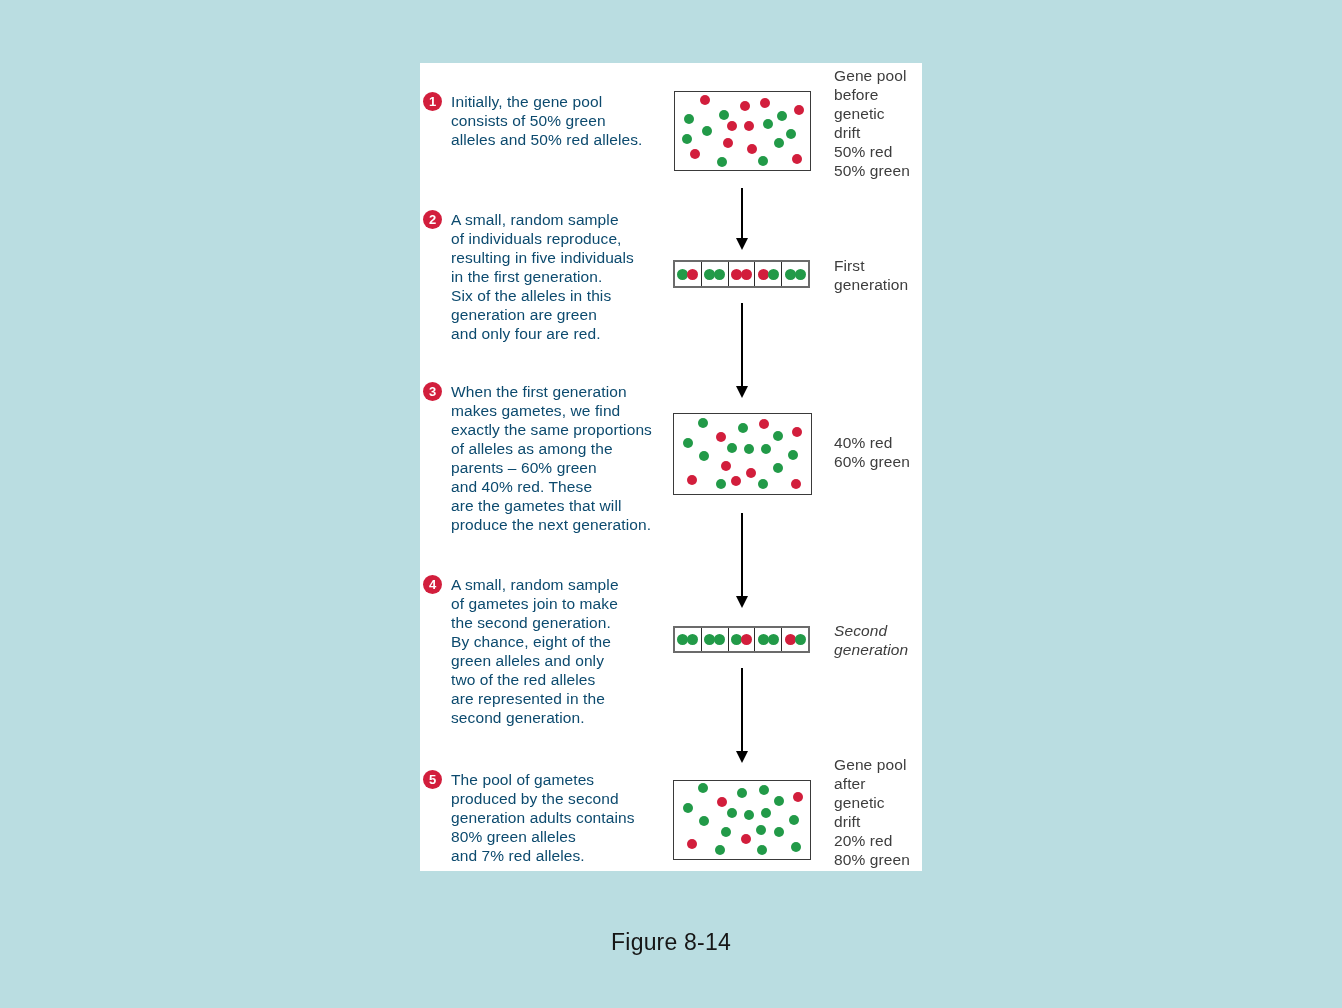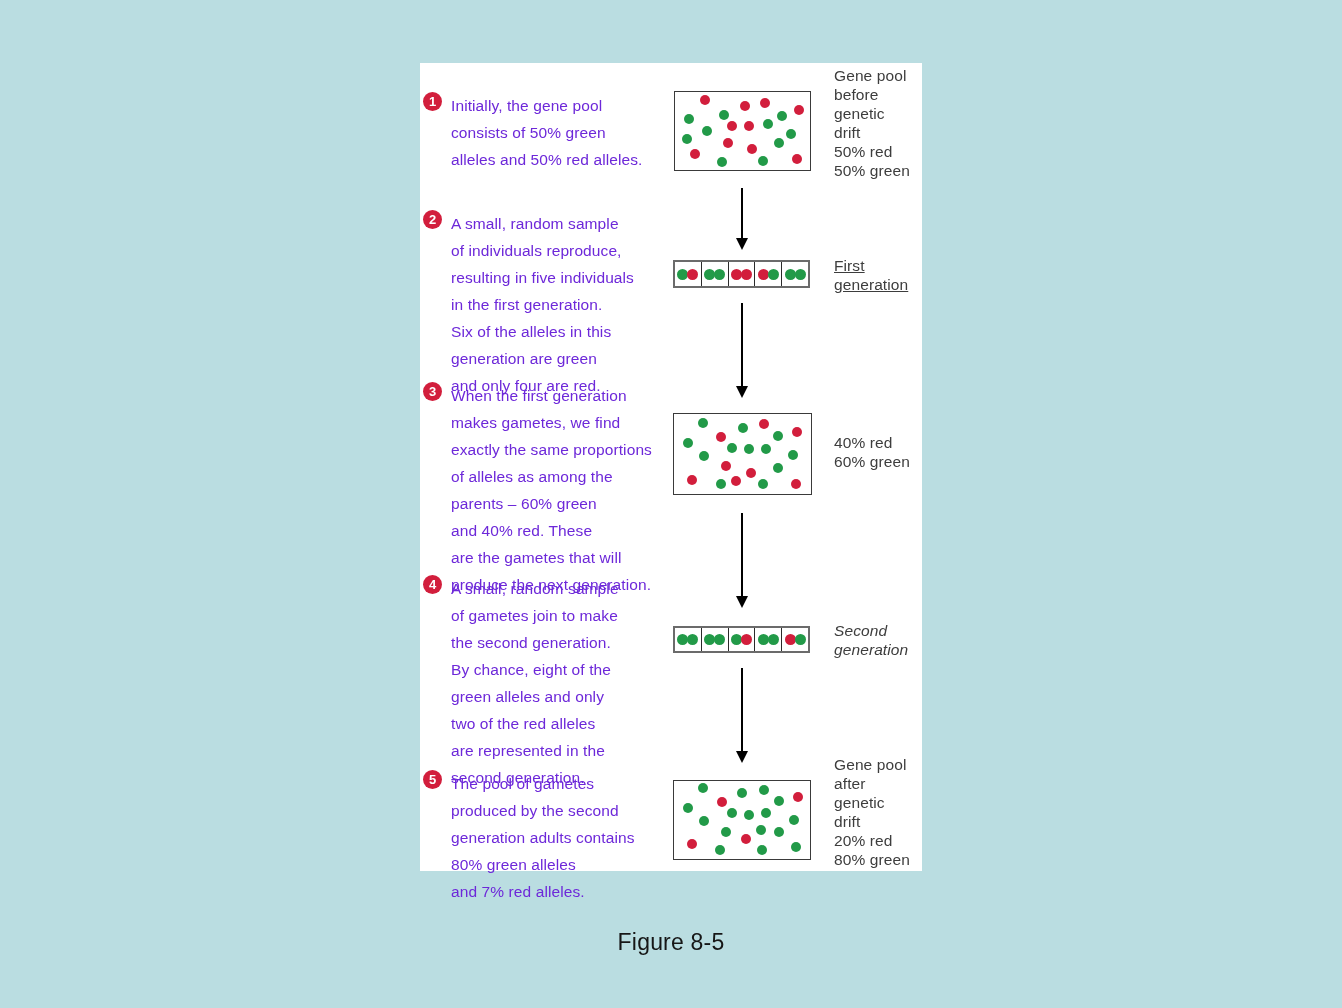--- a/index.html
+++ b/index.html
@@ -12,22 +12,22 @@
     position:absolute; left:420px; top:63px; width:502px; height:808px;
     background:#ffffff;
   }
   .step { position:absolute; left:3px; }
   .badge {
     position:absolute; left:0; top:0; width:19px; height:19px;
     border-radius:50%; background:#d21e3c; color:#fff;
     font-size:13px; font-weight:bold; text-align:center; line-height:19px;
   }
   .step-text {
-    margin-left:28px; font-size:15.5px; line-height:27px;
-    color:#6d28d9; white-space:pre-line; letter-spacing:0.1px;
+    margin-left:28px; font-size:15.5px; line-height:19px;
+    color:#0c4a6e; white-space:pre-line; letter-spacing:0.1px;
   }
   .pool-label {
     position:absolute; left:414px; font-size:15.5px; line-height:19px;
     color:#3d3d3d; white-space:pre-line; letter-spacing:0.1px;
   }
   .pool-box {
     position:absolute; box-sizing:border-box;
     border:1.5px solid #3a3a3a; background:#fff;
   }
   .dot { border-radius:50%; display:block; }
@@ -162,21 +162,21 @@
       </div>
       <div class="cell">
         <span class="dot cell-dot" style="background: rgb(210, 30, 60);"></span>
         <span class="dot cell-dot" style="background: rgb(34, 154, 72);"></span>
       </div>
       <div class="cell">
         <span class="dot cell-dot" style="background: rgb(34, 154, 72);"></span>
         <span class="dot cell-dot" style="background: rgb(34, 154, 72);"></span>
       </div>
     </div>
-  <div class="pool-label" style="top:193px;text-decoration:underline;">First
+  <div class="pool-label" style="top:193px;">First
 generation</div>
 
   <div class="arrow" style="top:240px; height:95px;">
     <div class="shaft"></div>
     <div class="head"></div>
   </div>
 
   <div class="pool-box" style="left:253px; top:350px; width:139px; height:82px;">
       <span class="dot box-dot" style="background: rgb(34, 154, 72); left: 21%; top: 11%;"></span>
       <span class="dot box-dot" style="background: rgb(34, 154, 72); left: 50%; top: 17%;"></span>
@@ -261,13 +261,13 @@
     </div>
   <div class="pool-label" style="top:692px;">Gene pool
 after
 genetic
 drift
 20% red
 80% green</div>
 
 </div>
 
-<div class="caption">Figure 8-5</div>
+<div class="caption">Figure 8-14</div>
 
 </body></html>

